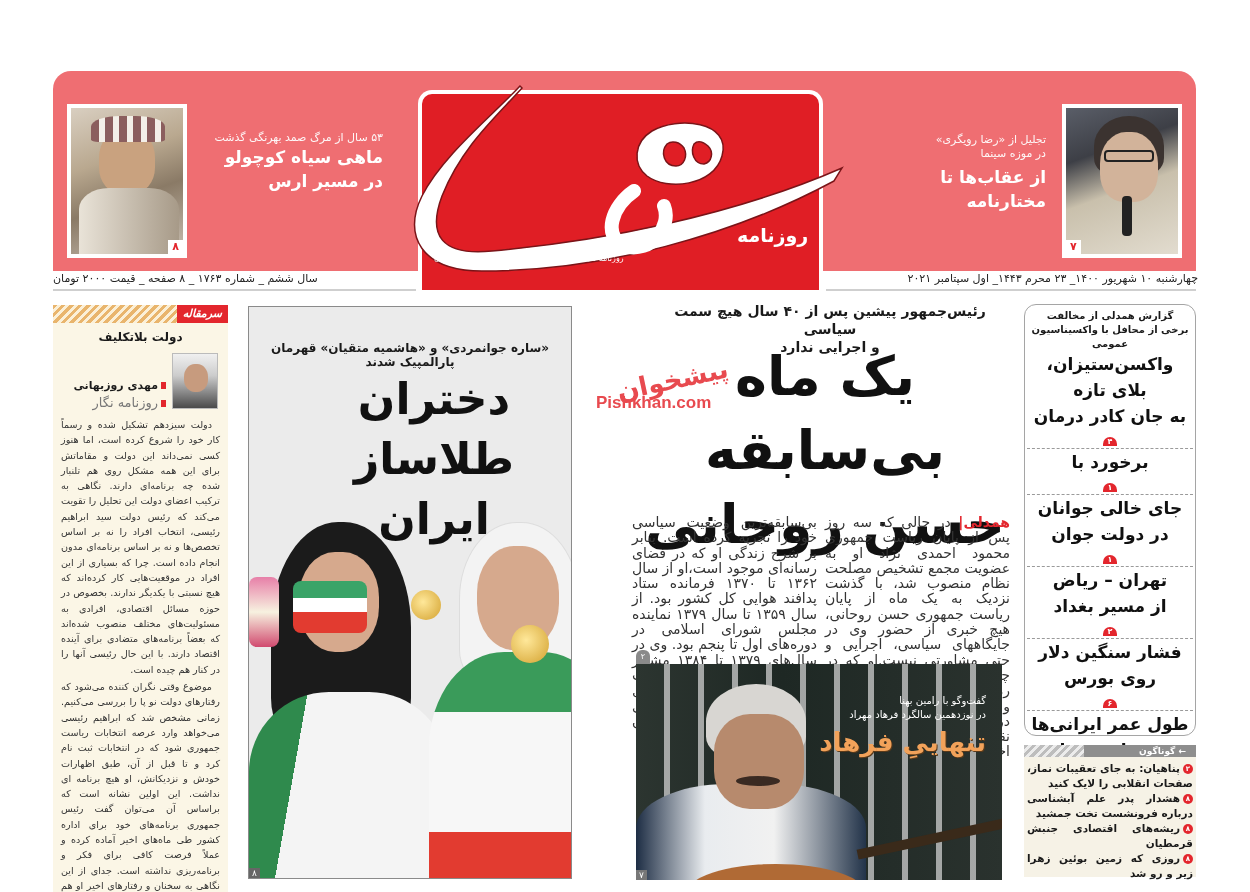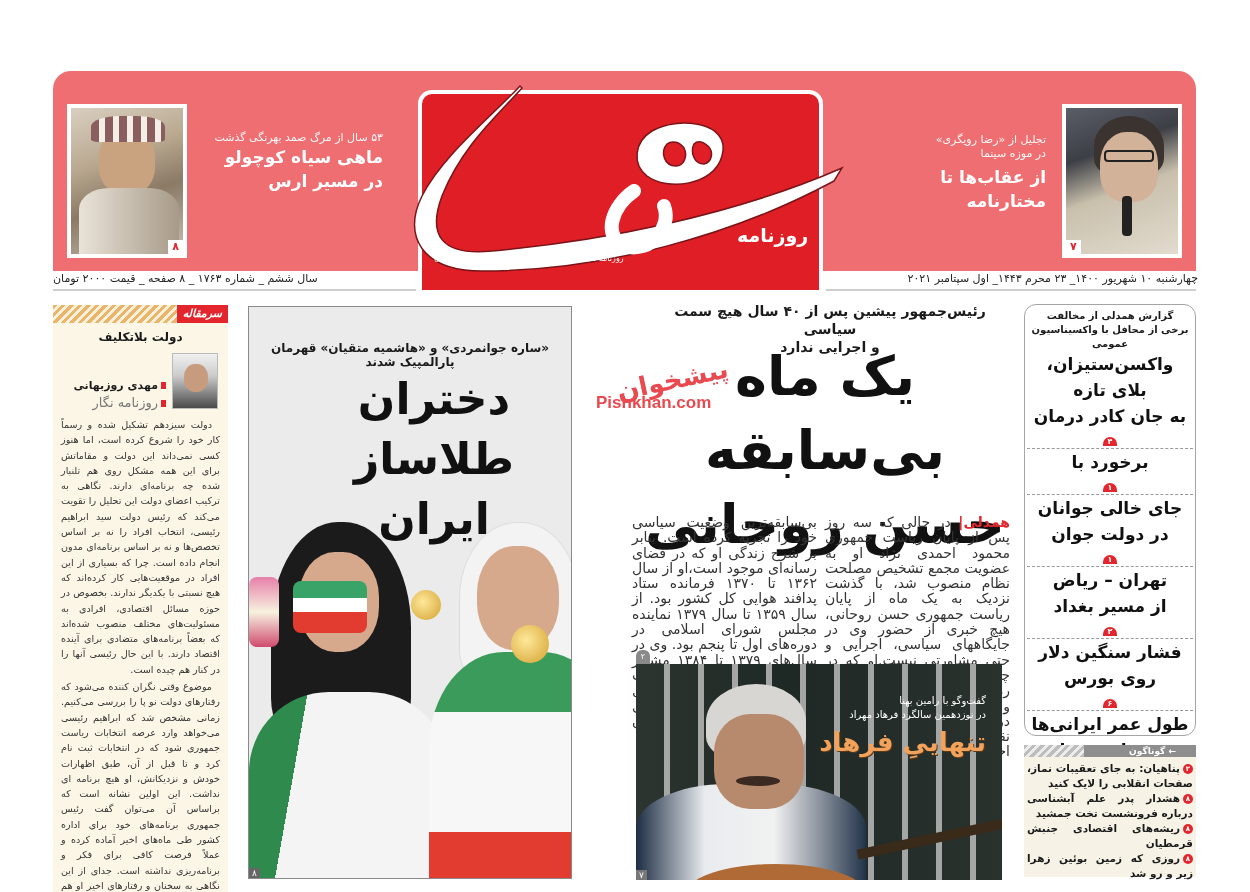--- a/index.html
+++ b/index.html
@@ -58,21 +58,21 @@
     display: inline-block; background: #e3262d; color: #fff; font-size: 8px; font-weight: bold;
     width: 14px; height: 9px; line-height: 9px; border-radius: 7px 7px 0 0; margin-top: 0;
   }
   .index-sep { border-top: 1px dashed #9a9a9a; margin: 0 2px; }
 
   .misc-box {
     position: absolute; left: 1024px; top: 745px; width: 172px; height: 132px;
     background: #f6f2e6; direction: rtl;
   }
   .misc-head { height: 12px; display: flex; }
-  .misc-head .lbl { background: #8e8e8e; color: #fff; font-size: 9px; font-weight: bold; line-height: 12px; padding: 0 20px; width: 65%; }
+  .misc-head .lbl { background: #8e8e8e; color: #fff; font-size: 9px; font-weight: bold; line-height: 12px; padding: 0 10px; width: 65%; }
   .misc-head .hatch { flex: 1; background: repeating-linear-gradient(135deg,#bdbdbd 0 3px,#ececec 3px 6px); }
   .misc-list { padding: 4px 3px 0 3px; }
   .misc-item { font-size: 10.5px; font-weight: bold; line-height: 15px; text-align: justify; }
   .misc-item .bullet {
     display: inline-block; width: 10px; height: 10px; border-radius: 50%; background: #e3262d;
     color: #fff; font-size: 7px; line-height: 10px; text-align: center; margin-left: 3px; vertical-align: middle;
   }
 
   
   .lead-kicker { position: absolute; left: 650px; top: 302px; width: 360px; text-align: center; direction: rtl; font-size: 14px; font-weight: bold; line-height: 18px; }

